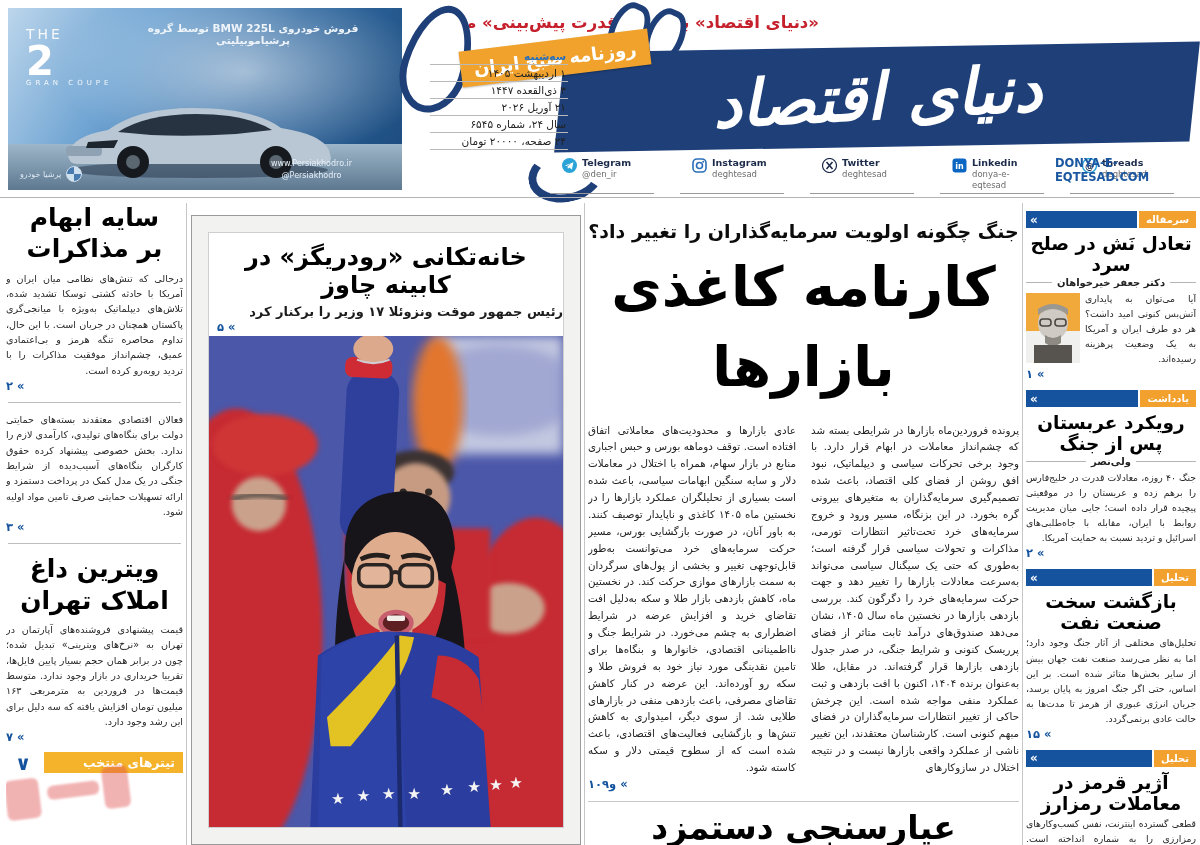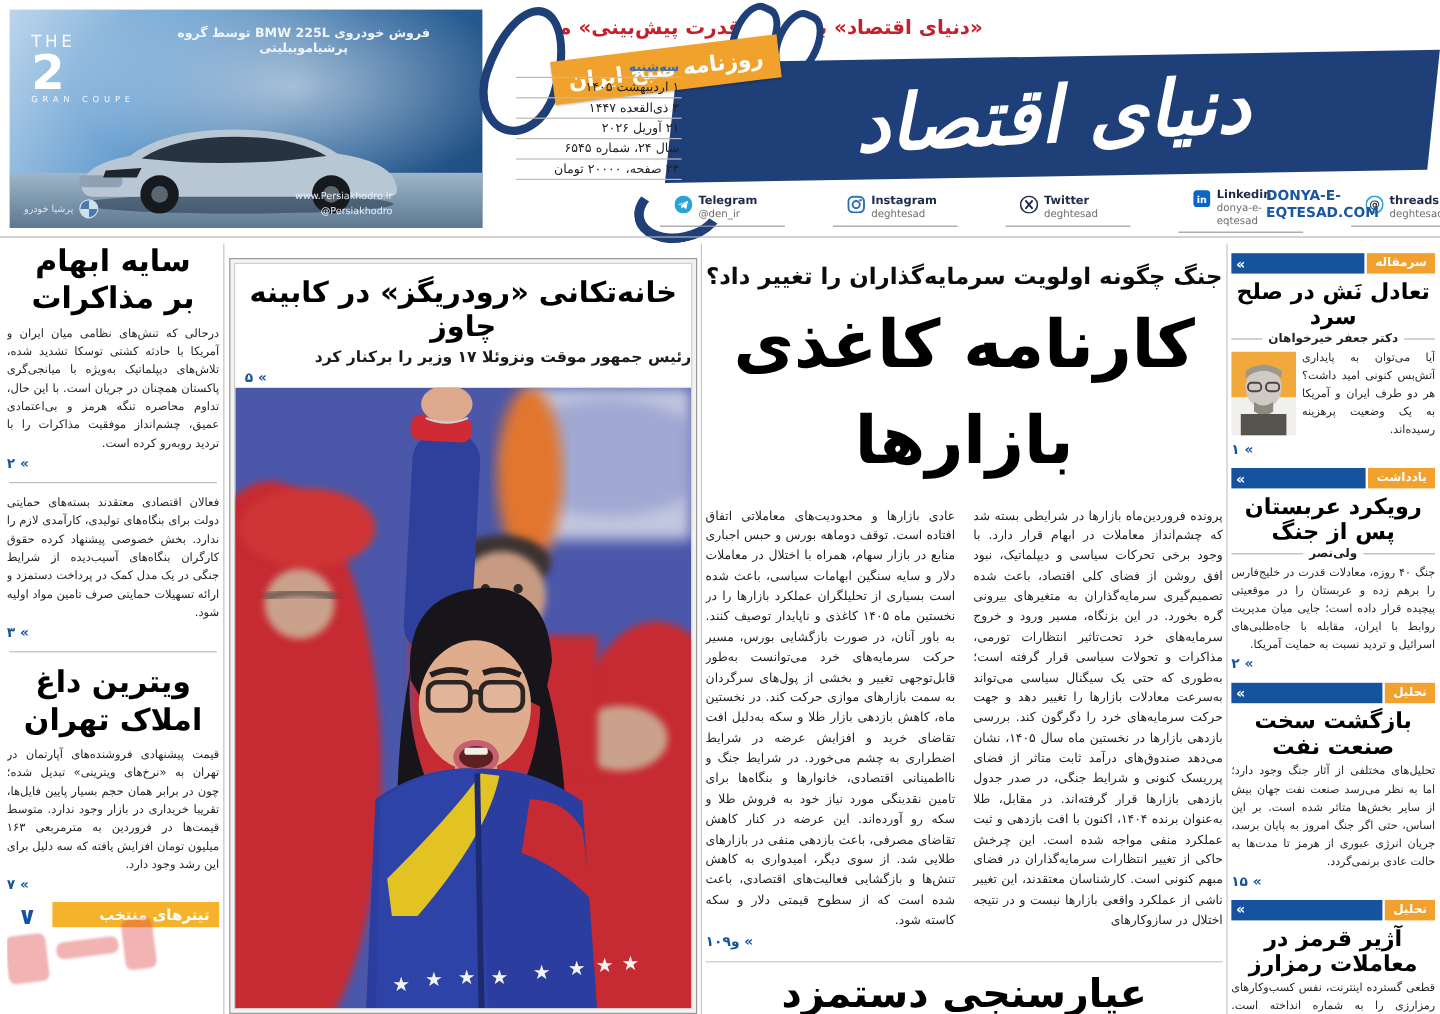--- a/index.html
+++ b/index.html
@@ -12,36 +12,36 @@
   .ad-floor{position:absolute;left:0;right:0;bottom:0;height:46px;background:linear-gradient(#9db6c9,#5d7890);}
   .ad-headline{position:absolute;top:14px;right:14px;left:110px;color:#eef4fa;font-size:10.5px;font-weight:bold;text-align:center;}
   .ad-series{position:absolute;top:16px;left:18px;color:#fff;direction:ltr;text-align:left;}
   .ad-the{font-size:14px;letter-spacing:3px;opacity:.9;}
   .ad-two{font-size:40px;font-weight:bold;line-height:.9;}
   .ad-sub{font-size:7px;letter-spacing:4px;opacity:.9;}
   .ad-car{position:absolute;left:40px;bottom:10px;}
   .ad-brand{position:absolute;left:12px;bottom:8px;color:#dce8f2;font-size:8px;display:flex;gap:5px;align-items:center;}
   .ad-logo{width:14px;height:14px;border-radius:50%;border:1.5px solid #cfe0ee;display:inline-block;
            background:conic-gradient(#cfe0ee 0 25%,#49central 0);background:conic-gradient(#cfe0ee 0 25%,#4a7bb0 0 50%,#cfe0ee 0 75%,#4a7bb0 0);}
-  .ad-contact{position:absolute;right:75px;bottom:8px;color:#e8f0f8;font-size:8px;direction:ltr;text-align:right;line-height:1.5;}
+  .ad-contact{position:absolute;right:50px;bottom:8px;color:#e8f0f8;font-size:8px;direction:ltr;text-align:center;line-height:1.5;}
   .masthead{position:absolute;left:400px;top:0;width:800px;height:197px;}
   .slogan{position:absolute;top:13px;left:20px;right:0;text-align:left;color:#c5202b;font-size:16.5px;font-weight:bold;}
   .logo-band{position:absolute;left:160px;right:6px;top:47px;height:100px;background:#1e3f78;
              transform:skewX(-7deg) rotate(-1deg);display:flex;align-items:center;justify-content:center;}
   .logo-text{color:#fff;font-size:64px;font-weight:bold;font-style:italic;transform:skewX(7deg) rotate(-2deg);white-space:nowrap;}
   .cal-d{position:absolute;left:4px;top:4px;width:52px;height:96px;border:7px solid #1e3f78;border-radius:50% 50% 50% 50%/60% 60% 40% 40%;transform:rotate(18deg);background:#fff;}
   .cal-dot1,.cal-dot2{position:absolute;top:2px;width:26px;height:44px;border:6px solid #1e3f78;background:#fff;border-radius:50% 50% 50% 50%/60% 60% 60% 60%;transform:rotate(24deg);}
   .cal-dot1{left:210px;} .cal-dot2{left:246px;top:8px;}
   .cal-swirl{position:absolute;left:128px;top:148px;width:60px;height:38px;border:8px solid #1e3f78;border-top-color:transparent;border-right-color:transparent;border-radius:50%;transform:rotate(-12deg);}
   .badge{position:absolute;left:60px;top:40px;width:190px;height:36px;background:#f0a22c;transform:rotate(-7deg);
          display:flex;align-items:center;justify-content:center;color:#fff;font-size:18px;font-weight:bold;box-shadow:0 1px 2px rgba(0,0,0,.25);}
   .dates{position:absolute;right:632px;left:28px;top:48px;width:138px;font-size:10.5px;color:#222;}
   .dates .row{border-bottom:1px solid #b9b9b9;padding:2px 2px 2px 0;text-align:right;white-space:nowrap;}
   .dates .row:first-child{color:#2a6fb8;font-weight:bold;}
-  .social{position:absolute;left:150px;top:157px;width:600px;display:flex;direction:ltr;gap:40px;align-items:center;}
+  .social{position:absolute;left:150px;top:157px;width:600px;display:flex;direction:ltr;gap:26px;}
   .soc{display:flex;gap:5px;align-items:flex-start;border-bottom:1px solid #9a9a9a;padding:0 4px 3px 12px;min-width:88px;}
   .soc .ic{width:15px;height:15px;flex:0 0 15px;margin-top:1px;}
   .soc .nm{font-size:9.5px;font-weight:bold;color:#1c2b4a;line-height:1.25;direction:ltr;text-align:left;}
   .soc .hd{font-size:8.5px;color:#6c6c6c;font-weight:normal;display:block;}
   .site{position:absolute;left:655px;top:156px;color:#1a57a0;font-weight:bold;font-size:11.5px;direction:ltr;}
   .top-rule{position:absolute;left:0;right:0;top:197px;height:1px;background:#b5b5b5;}
   
   .vline{position:absolute;top:203px;bottom:0;width:1px;background:#c6c6c6;}
   .col{position:absolute;top:202px;bottom:0;overflow:hidden;}
   .left-rail{left:6px;width:177px;}
@@ -60,21 +60,21 @@
   .portrait{float:left;width:54px;height:70px;margin:2px 0 2px 0;margin-right:5px;}
   .pageref{direction:ltr;text-align:left;color:#15539e;font-weight:bold;font-size:11.5px;margin-top:1px;clear:both;}
   
   .kicker{font-size:19px;font-weight:bold;text-align:center;margin-top:18px;color:#0c0c0c;}
   .main-headline{font-size:55px;font-weight:bold;text-align:center;line-height:1.45;white-space:pre-line;color:#000;margin-top:6px;}
   .body-cols{display:flex;gap:15px;margin-top:14px;}
   .bcol{flex:1;font-size:10.3px;line-height:1.64;text-align:justify;color:#232323;}
   .center-div{border-top:1px solid #c9c9c9;margin:10px 0 6px;}
   .second-title{font-size:33px;font-weight:bold;text-align:center;color:#000;}
   
-  .photo-frame{position:absolute;inset:13px 1px 0 1px;border:1px solid #9a9a9a;background:#f2f2f0;padding:3px;display:flex;flex-direction:column;}
+  .photo-frame{position:absolute;inset:13px 1px 0 1px;border:1px solid #9a9a9a;background:#f2f2f0;padding:16px;display:flex;flex-direction:column;}
   .photo-inner{border:1px solid #cfcfcf;background:#fff;flex:1;display:flex;flex-direction:column;overflow:hidden;}
   .photo-title{font-size:24px;font-weight:bold;text-align:center;margin-top:10px;color:#000;}
   .photo-sub{font-size:13px;font-weight:bold;text-align:right;color:#1d1d1d;margin-top:5px;}
   .photo-page{padding:0 8px;}
   .photo-img{flex:1;margin-top:2px;}
   .photo-img svg{display:block;width:100%;height:100%;}
   
   .rail-title{font-size:25px;font-weight:bold;text-align:center;line-height:1.25;white-space:pre-line;color:#000;}
   .rail-body{font-size:9.6px;line-height:1.6;text-align:justify;color:#262626;margin-top:6px;}
   .rail-div{border-top:1px solid #bdbdbd;margin:9px 2px;}

